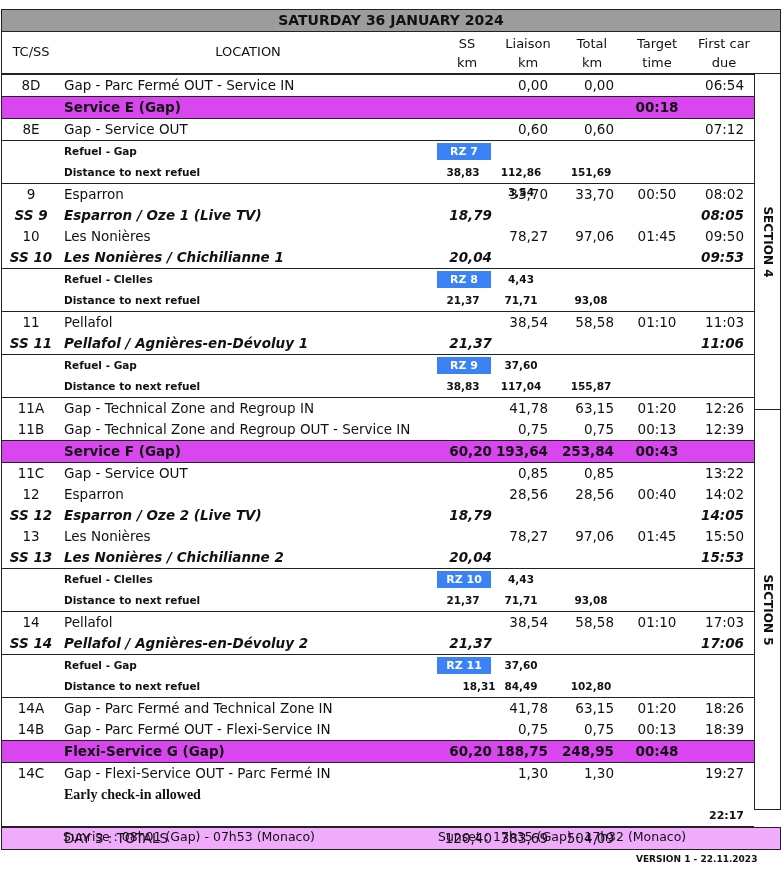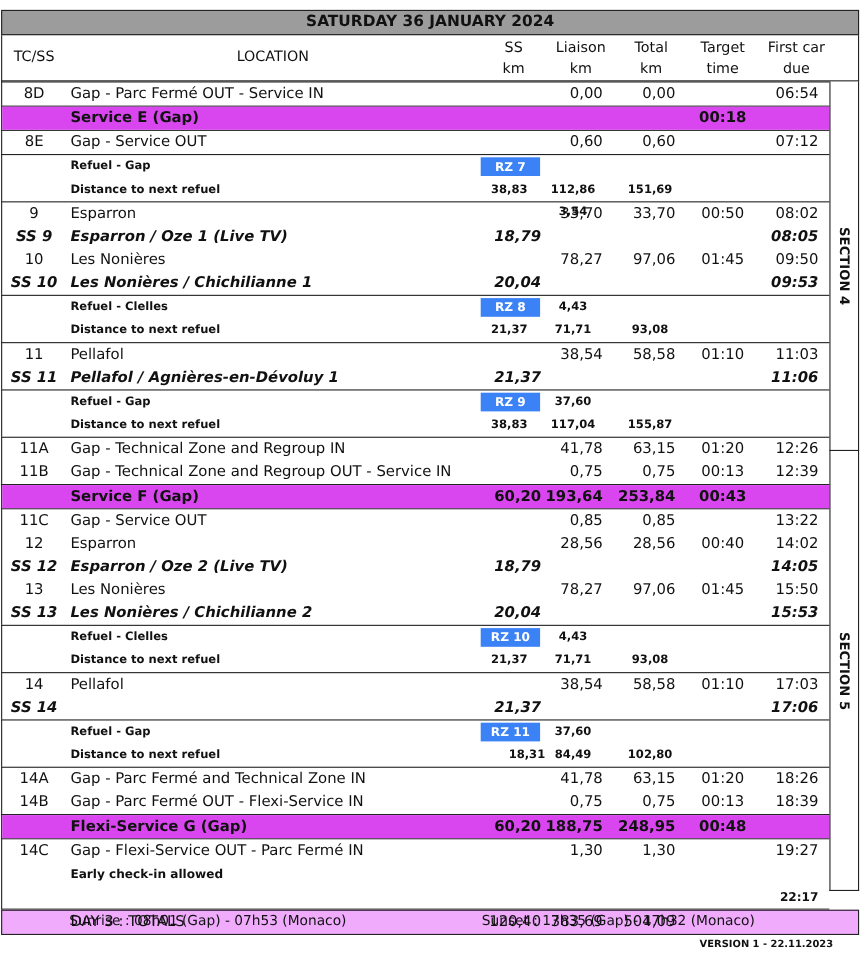--- a/index.html
+++ b/index.html
@@ -256,20 +256,21 @@
           <span class="c-tc">14</span>
           <span class="c-loc">Pellafol</span>
           <span class="c-ss"></span>
           <span class="c-li">38,54</span>
           <span class="c-to">58,58</span>
           <span class="c-tt">01:10</span>
           <span class="c-fc">17:03</span>
         </div>
         <div class="row">
           <span class="c-tc ss">SS 14</span>
+          <span class="c-loc ss">Pellafol / Agnières-en-Dévoluy 2</span>
           <span class="c-ss ss">21,37</span>
           <span class="c-fc ss">17:06</span>
         </div>
       </div>
       <div class="grp">
         <div class="row small">
           <span class="c-loc">Refuel - Gap</span>
           <span class="c-li" style="width: 50px; text-align: center; left: 494px;">37,60</span>
           <span class="rz">RZ 11</span>
         </div>
@@ -314,21 +315,21 @@
       <div class="grp lastb">
         <div class="row">
           <span class="c-tc">14C</span>
           <span class="c-loc">Gap - Flexi-Service OUT - Parc Fermé IN</span>
           <span class="c-ss"></span>
           <span class="c-li">1,30</span>
           <span class="c-to">1,30</span>
           <span class="c-tt"></span>
           <span class="c-fc">19:27</span>
         </div>
-        <div class="row small" style="font-size: 11px;">
+        <div class="row small" style="font-size: 14px; font-family: Liberation Serif, serif;">
           <span class="c-loc">Early check-in allowed</span>
           <span class="c-fc"></span>
         </div>
         <div class="row small" style="font-size: 11px;">
           <span class="c-fc">22:17</span>
         </div>
       </div>
       <div class="sec" style="top: 0px; height: 336px;">
         <span class="sec-label">SECTION 4</span>
       </div>

